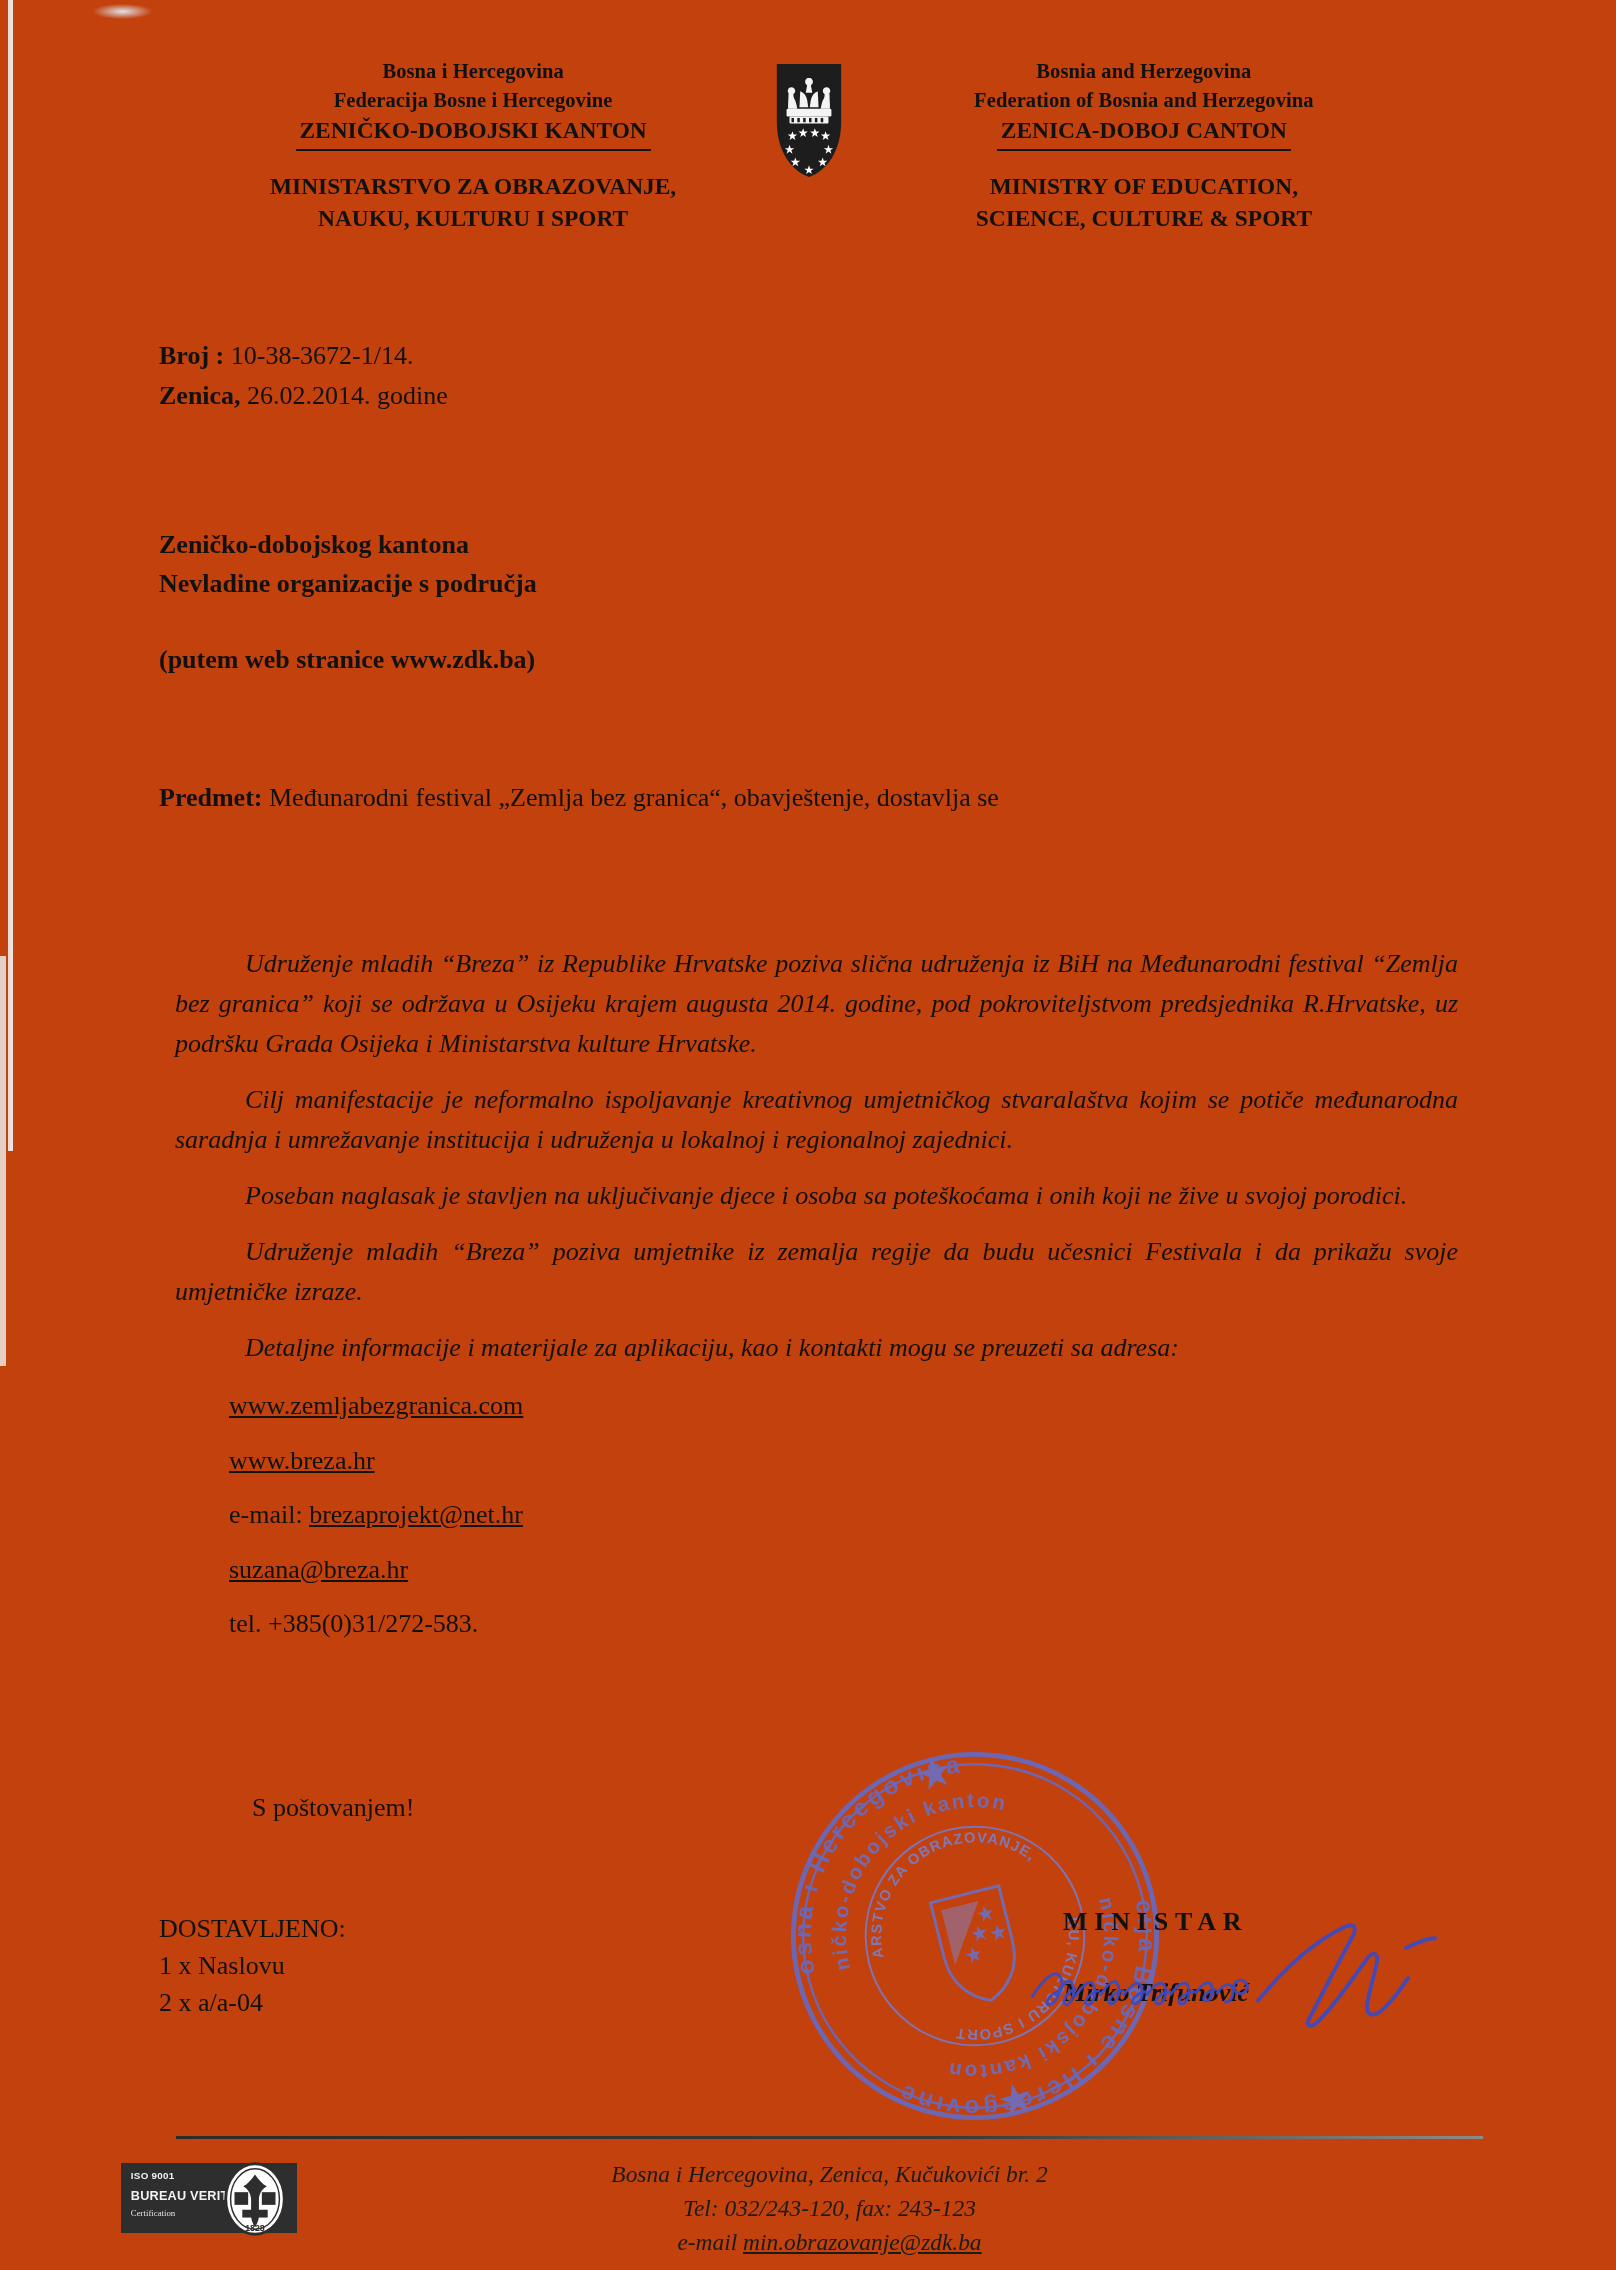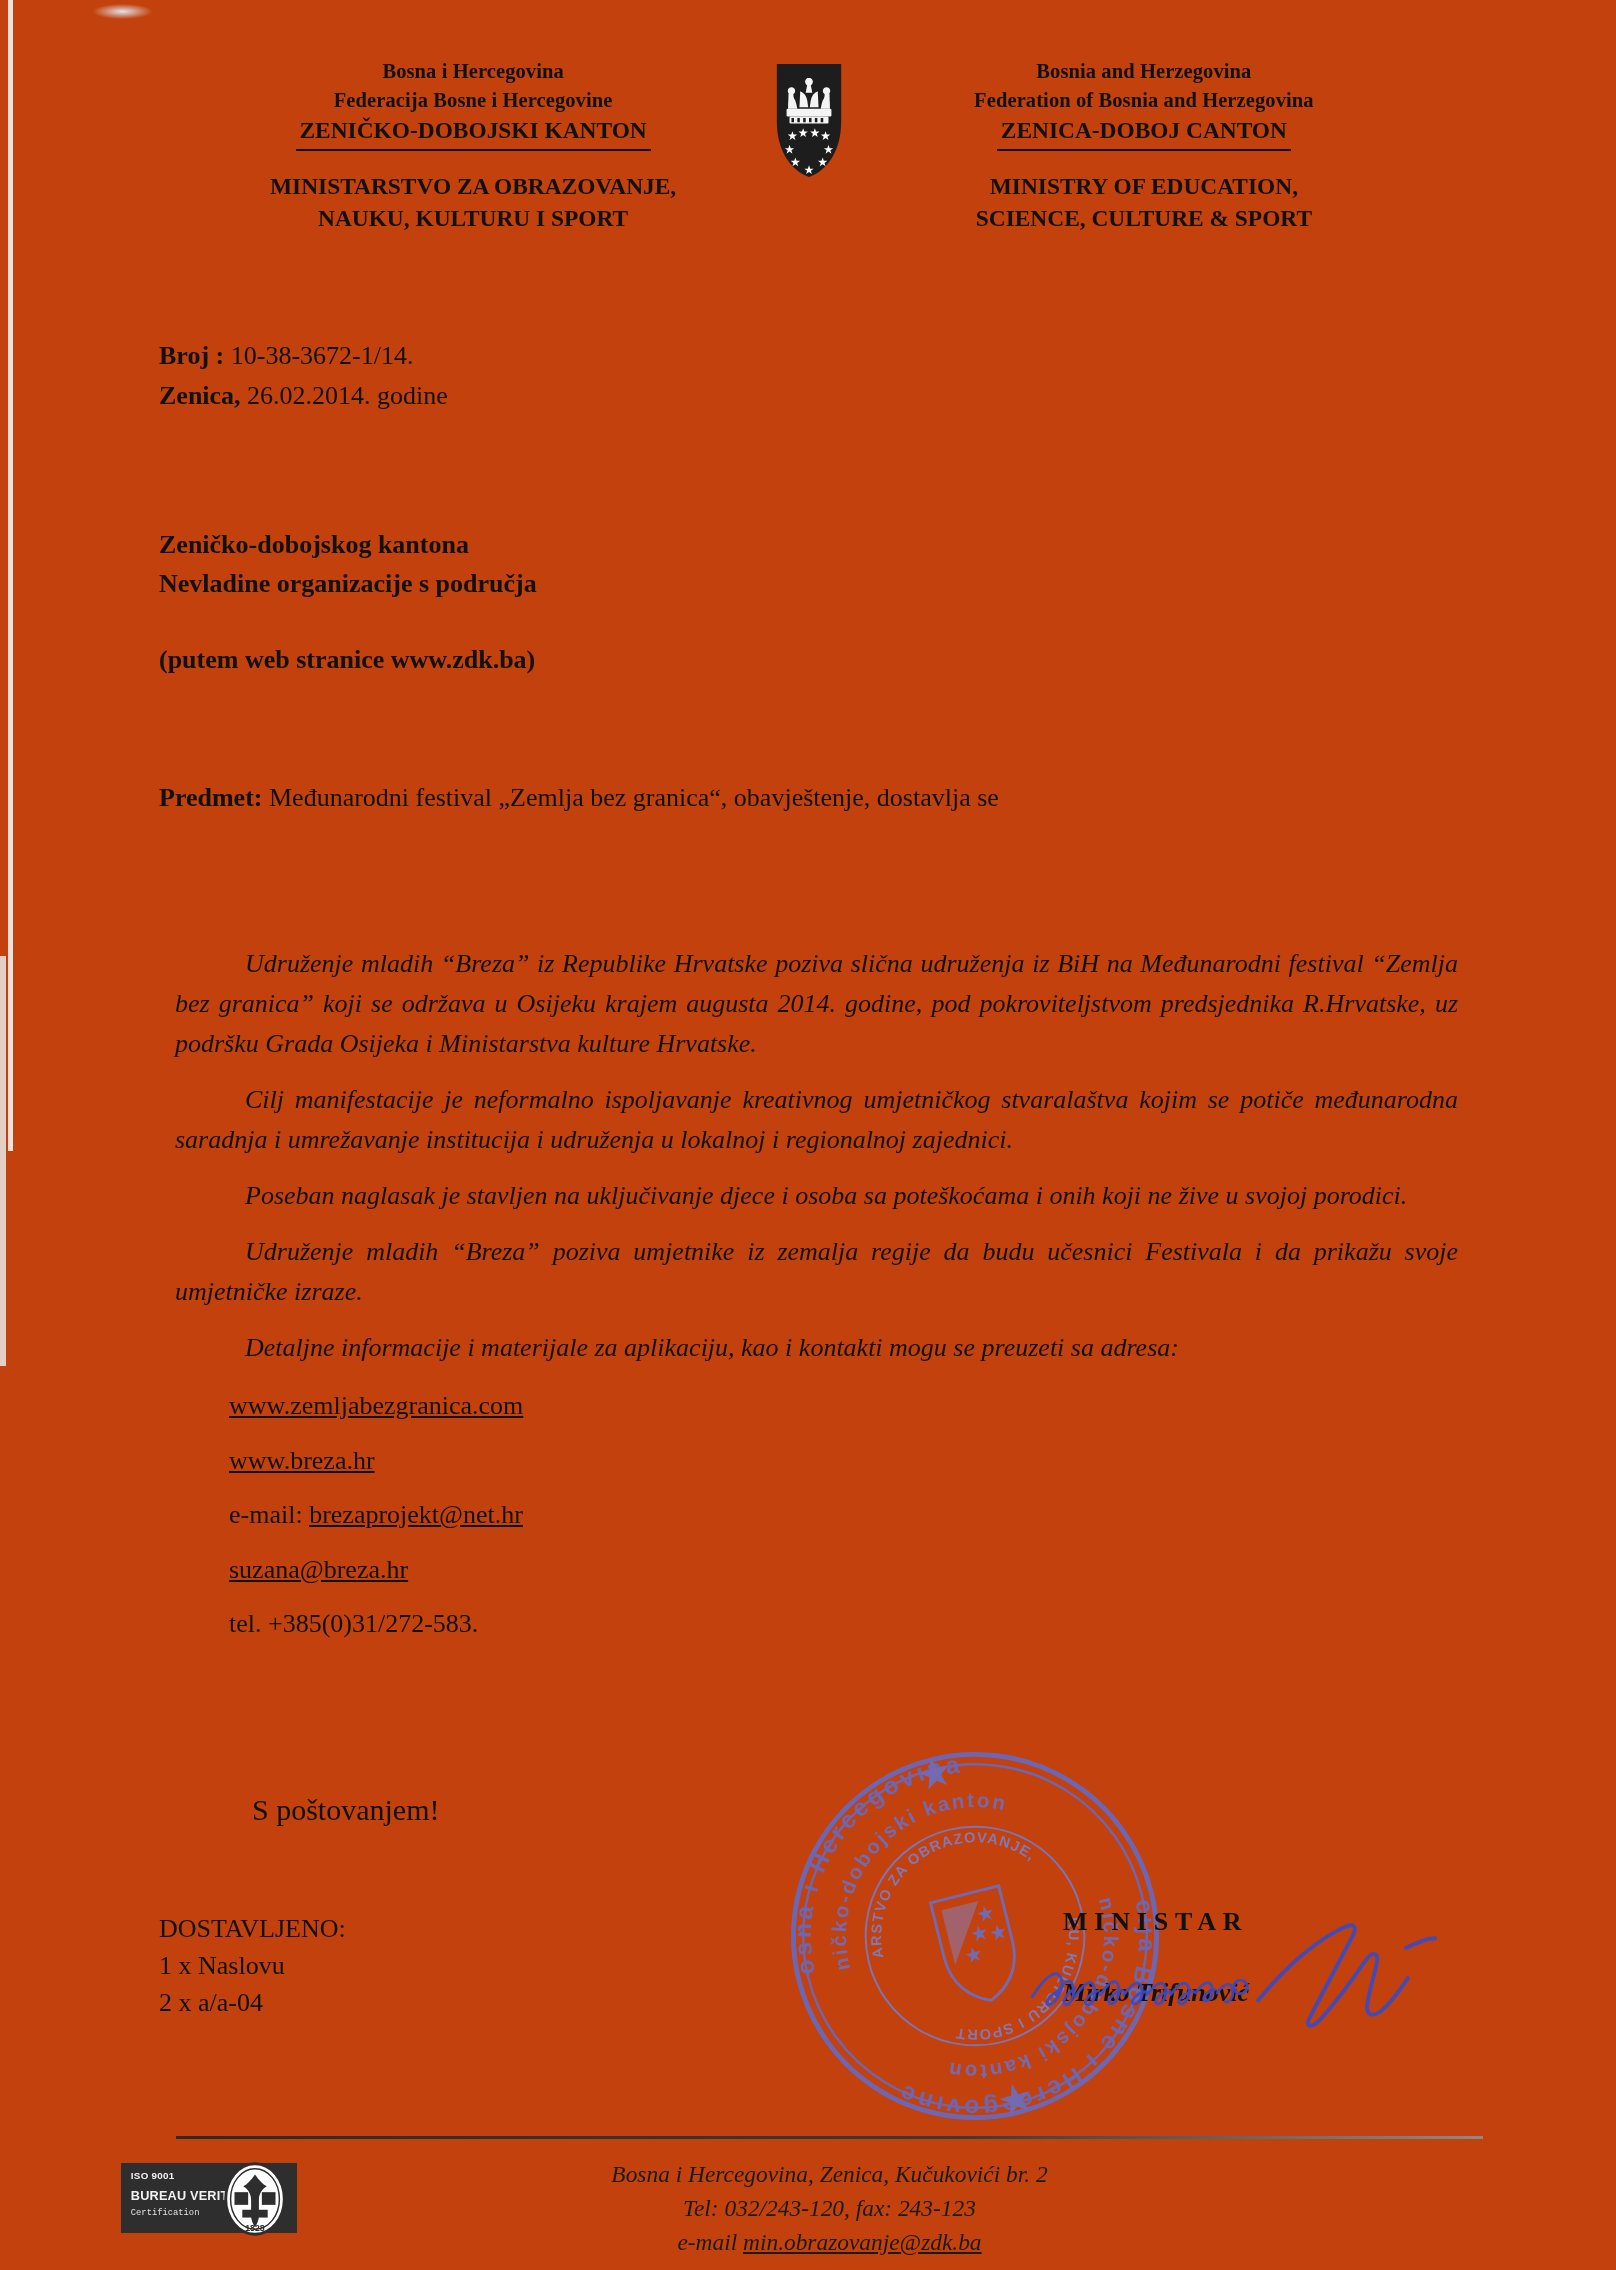--- a/index.html
+++ b/index.html
@@ -153,21 +153,21 @@
     margin-top: 15.6px;
   }
   .contacts .row.noind { text-indent: 70px; }
   .ul { text-decoration: underline; }
 
   
   .closing {
     position: absolute;
     left: 252px;
     top: 1793px;
-    font-size: 30px;
+    font-size: 26px;
   }
   .dostavljeno {
     position: absolute;
     left: 159px;
     top: 1910px;
     font-size: 26px;
     line-height: 37px;
   }
 
   
@@ -259,21 +259,21 @@
     font-family: "Liberation Sans", sans-serif;
     font-weight: bold;
     font-size: 12.7px;
     letter-spacing: 0.2px;
   }
   .iso-badge .t3 {
     position: absolute;
     left: 9.8px;
     top: 45px;
     color: #e2e2e2;
-    font-family: Liberation Mono, monospace;
+    font-family: Liberation Serif, serif;
     font-size: 8.8px;
   }
   .bv-mark {
     position: absolute;
     left: 76px;
     top: 2157px;
     width: 84px;
     height: 84px;
   }
 </style>

